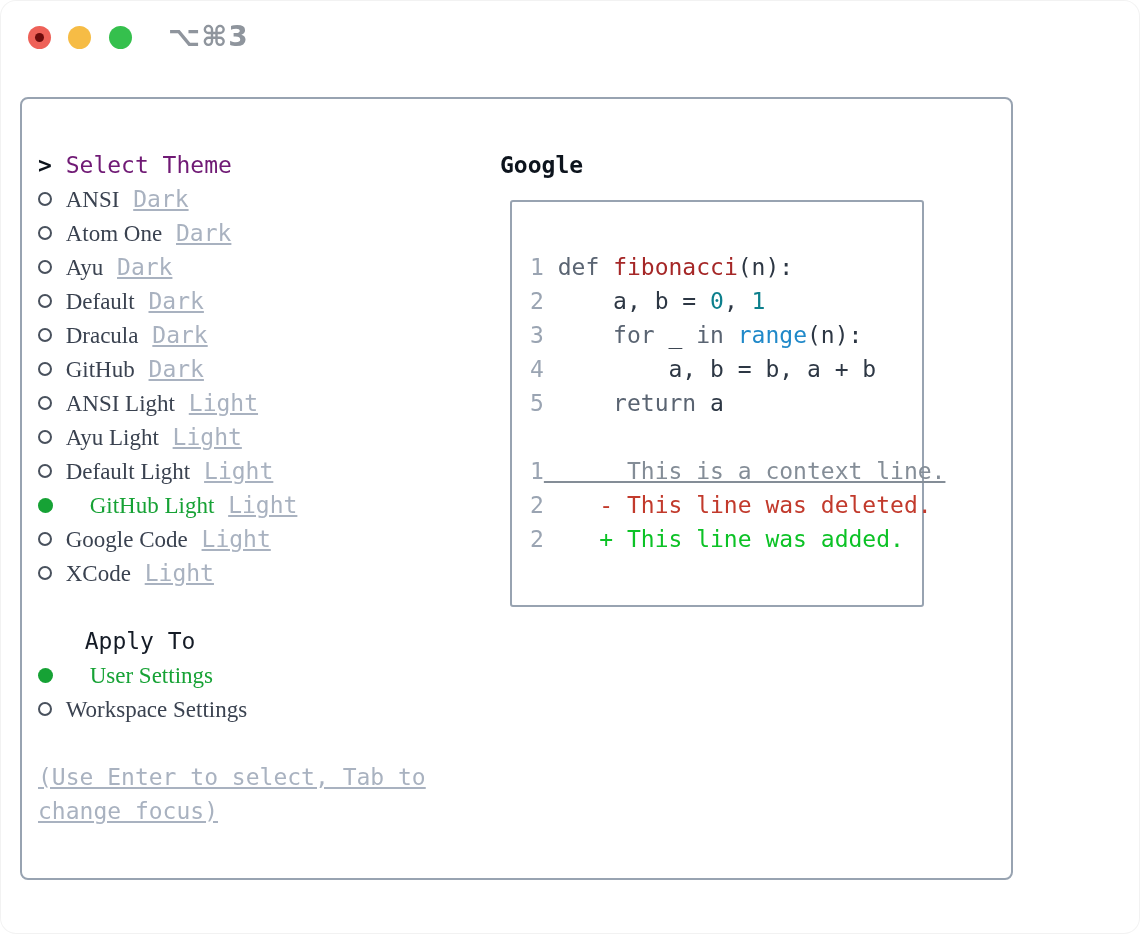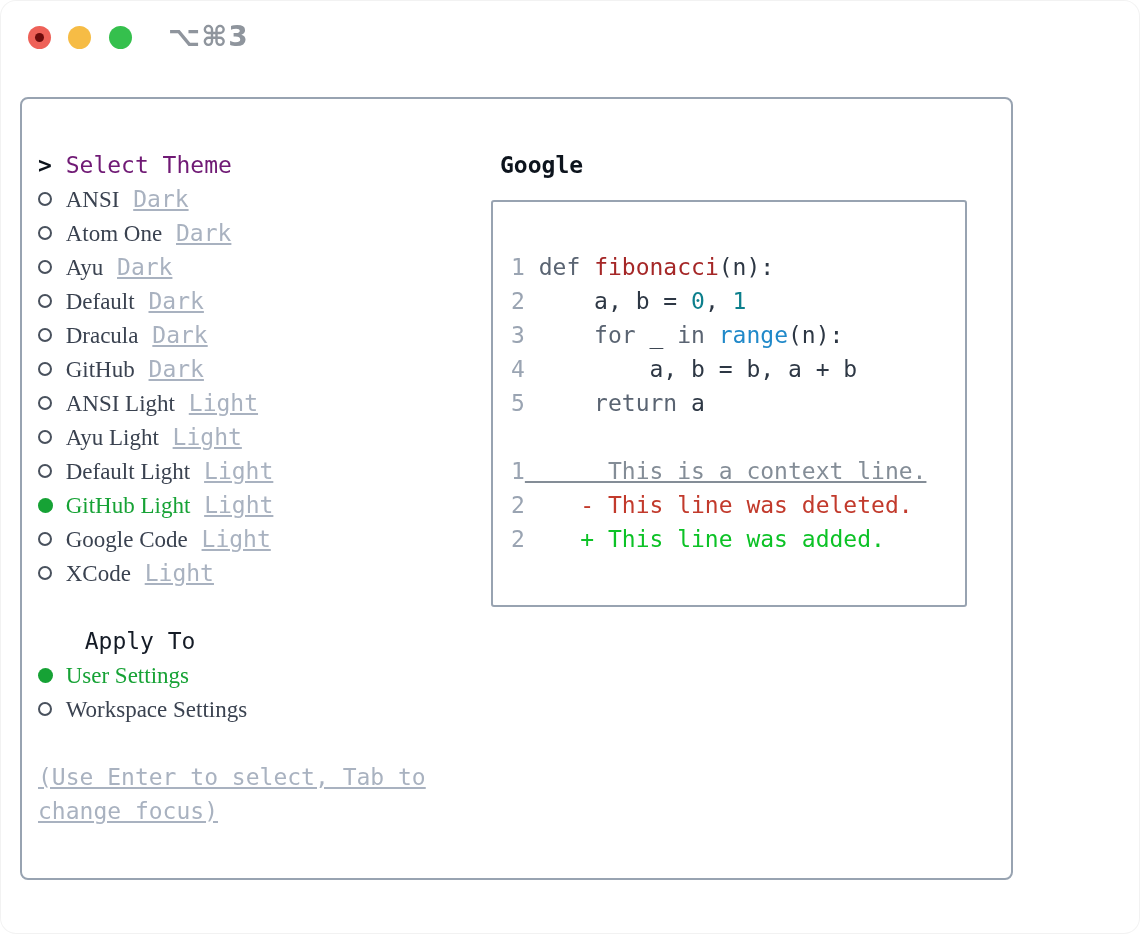--- a/index.html
+++ b/index.html
@@ -89,39 +89,39 @@
   }
   .radio.sel {
     width: 15px;
     height: 15px;
     border: none;
     background: var(--v-accent);
   }
   .prompt   { font-weight: bold; color: #0d141d; }
   .hdr      { font-weight: normal; color: #701a75; margin-top: 28px; }
   .nm       { color: var(--v-text); font-family: Liberation Serif, serif; }
-  .nm.sel   { color: var(--v-accent); }
+  .nm.sel   { color: var(--v-accent); margin-left: 24px; }
   .tag      { color: var(--v-muted); margin-left: 1ch; text-decoration: underline; }
   .apply-hdr{ color: #141b26; margin-left: 19px; }
   .hint     { color: var(--v-muted); text-decoration: underline; }
   
   .preview-label {
     position: absolute;
     left: 478px;
     top: 49px;
     font-size: 23px;
     line-height: 34px;
     font-weight: bold;
     color: #0d141d;
   }
   .preview-box {
     position: absolute;
-    left: 469px;
+    left: 488px;
     top: 101px;
-    width: 476px;
+    width: 414px;
     height: 407px;
     box-sizing: border-box;
     border: 2px solid var(--v-border);
     border-radius: 3px;
     background: #ffffff;
   }
   .code {
     padding: 48px 0 0 18px;
     font-size: 23px;
     line-height: 34px;

